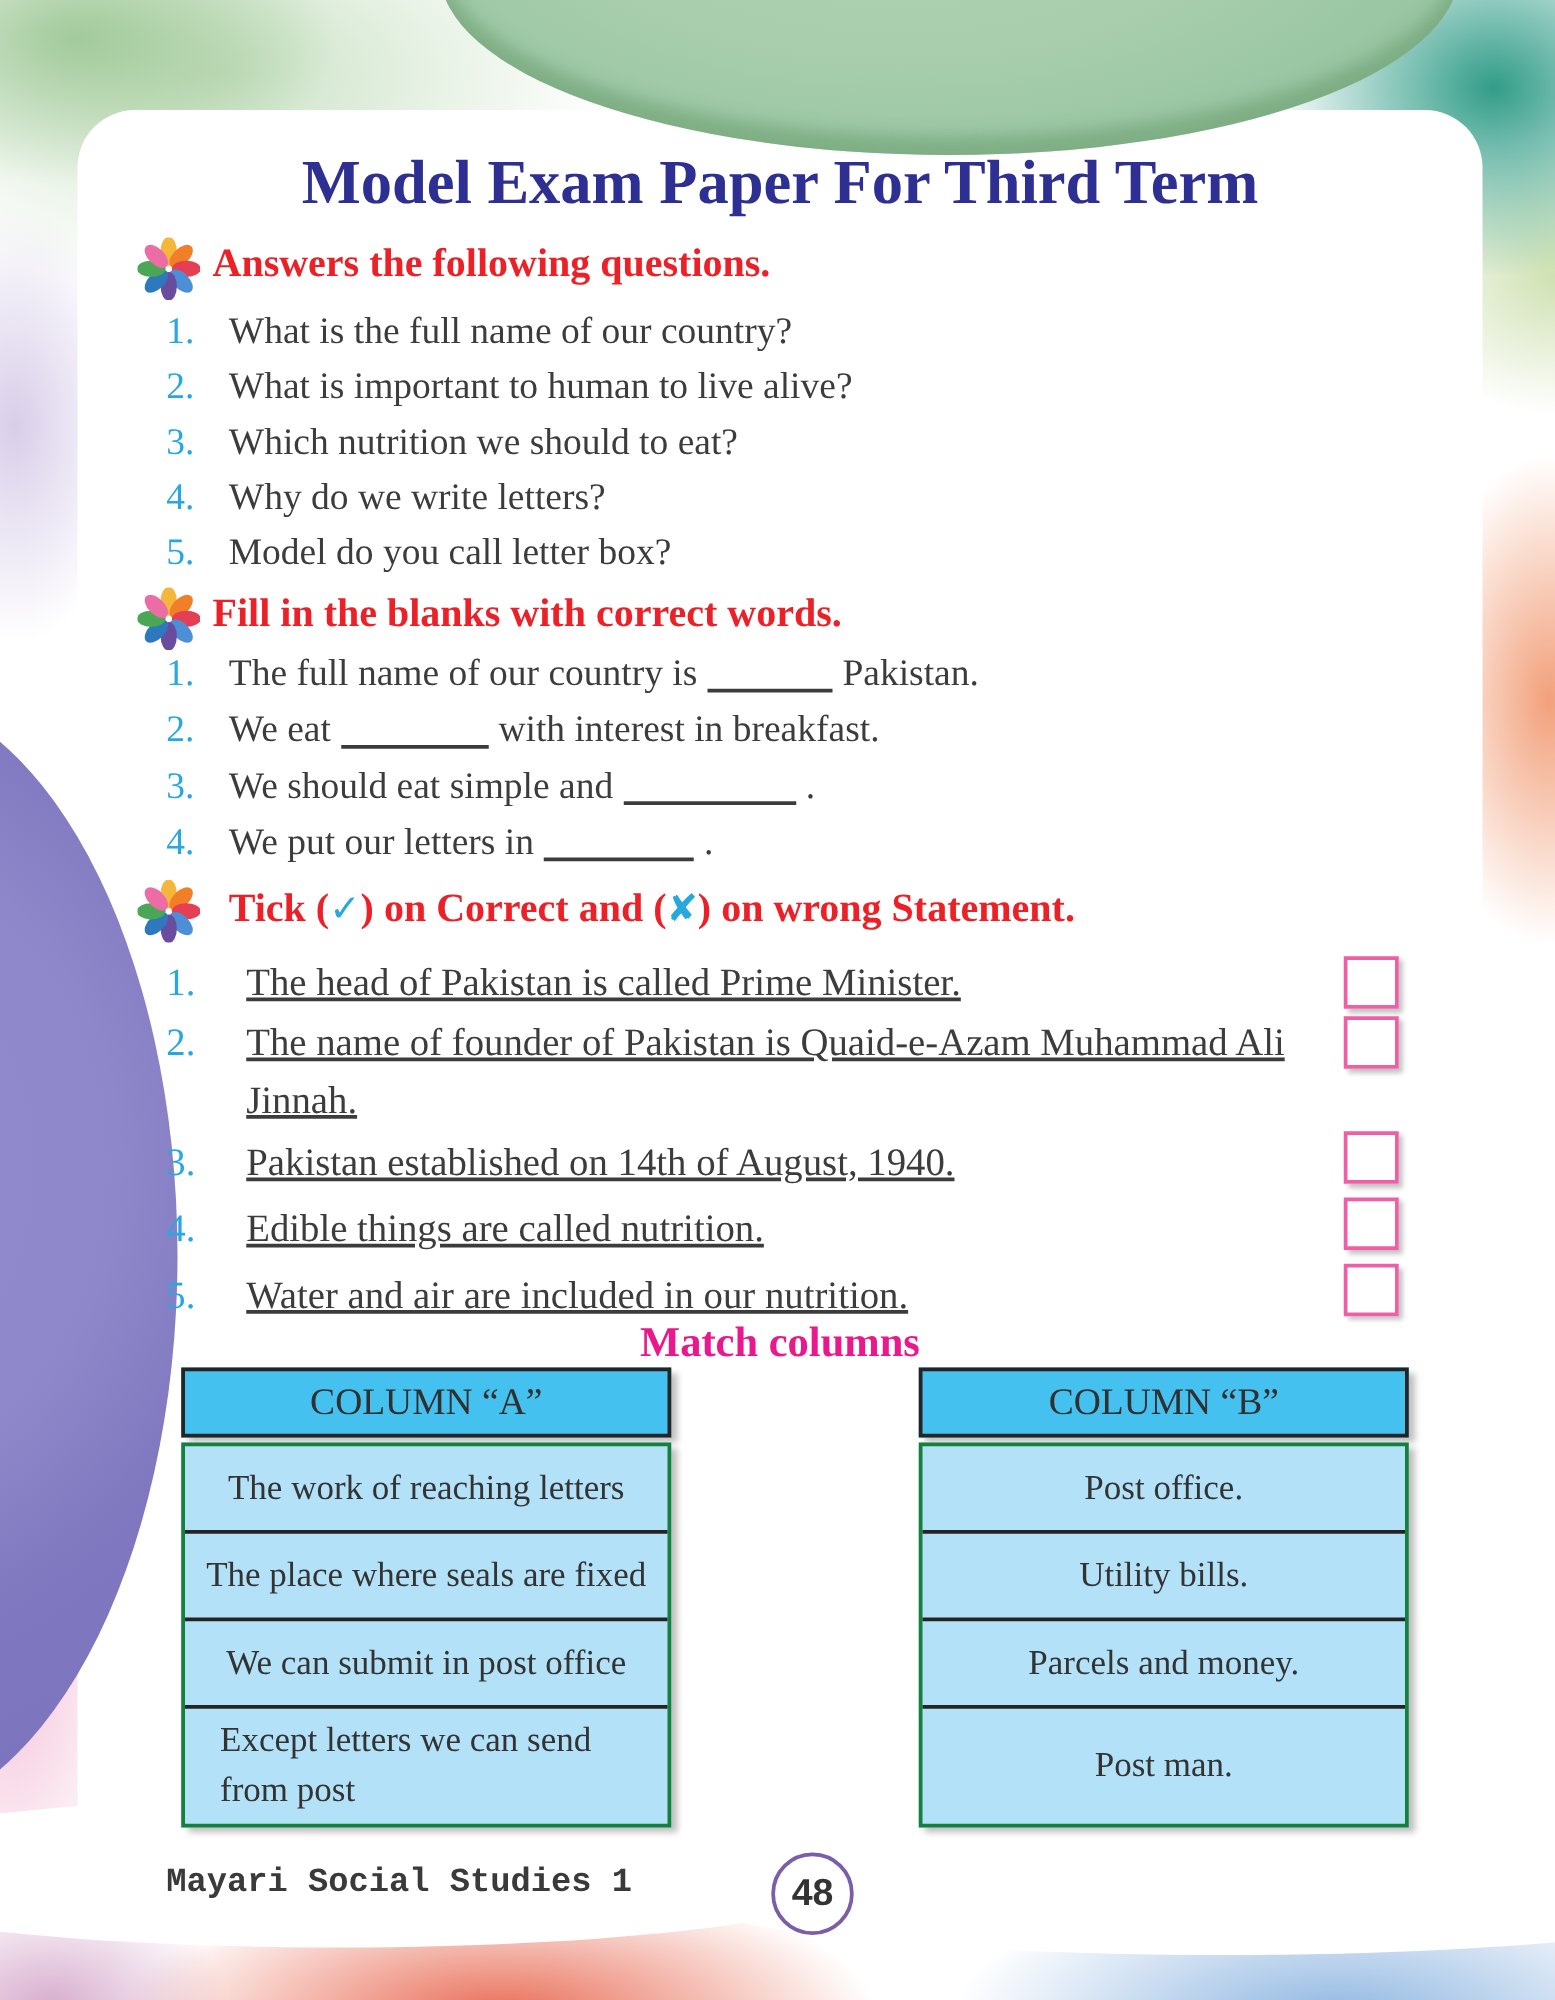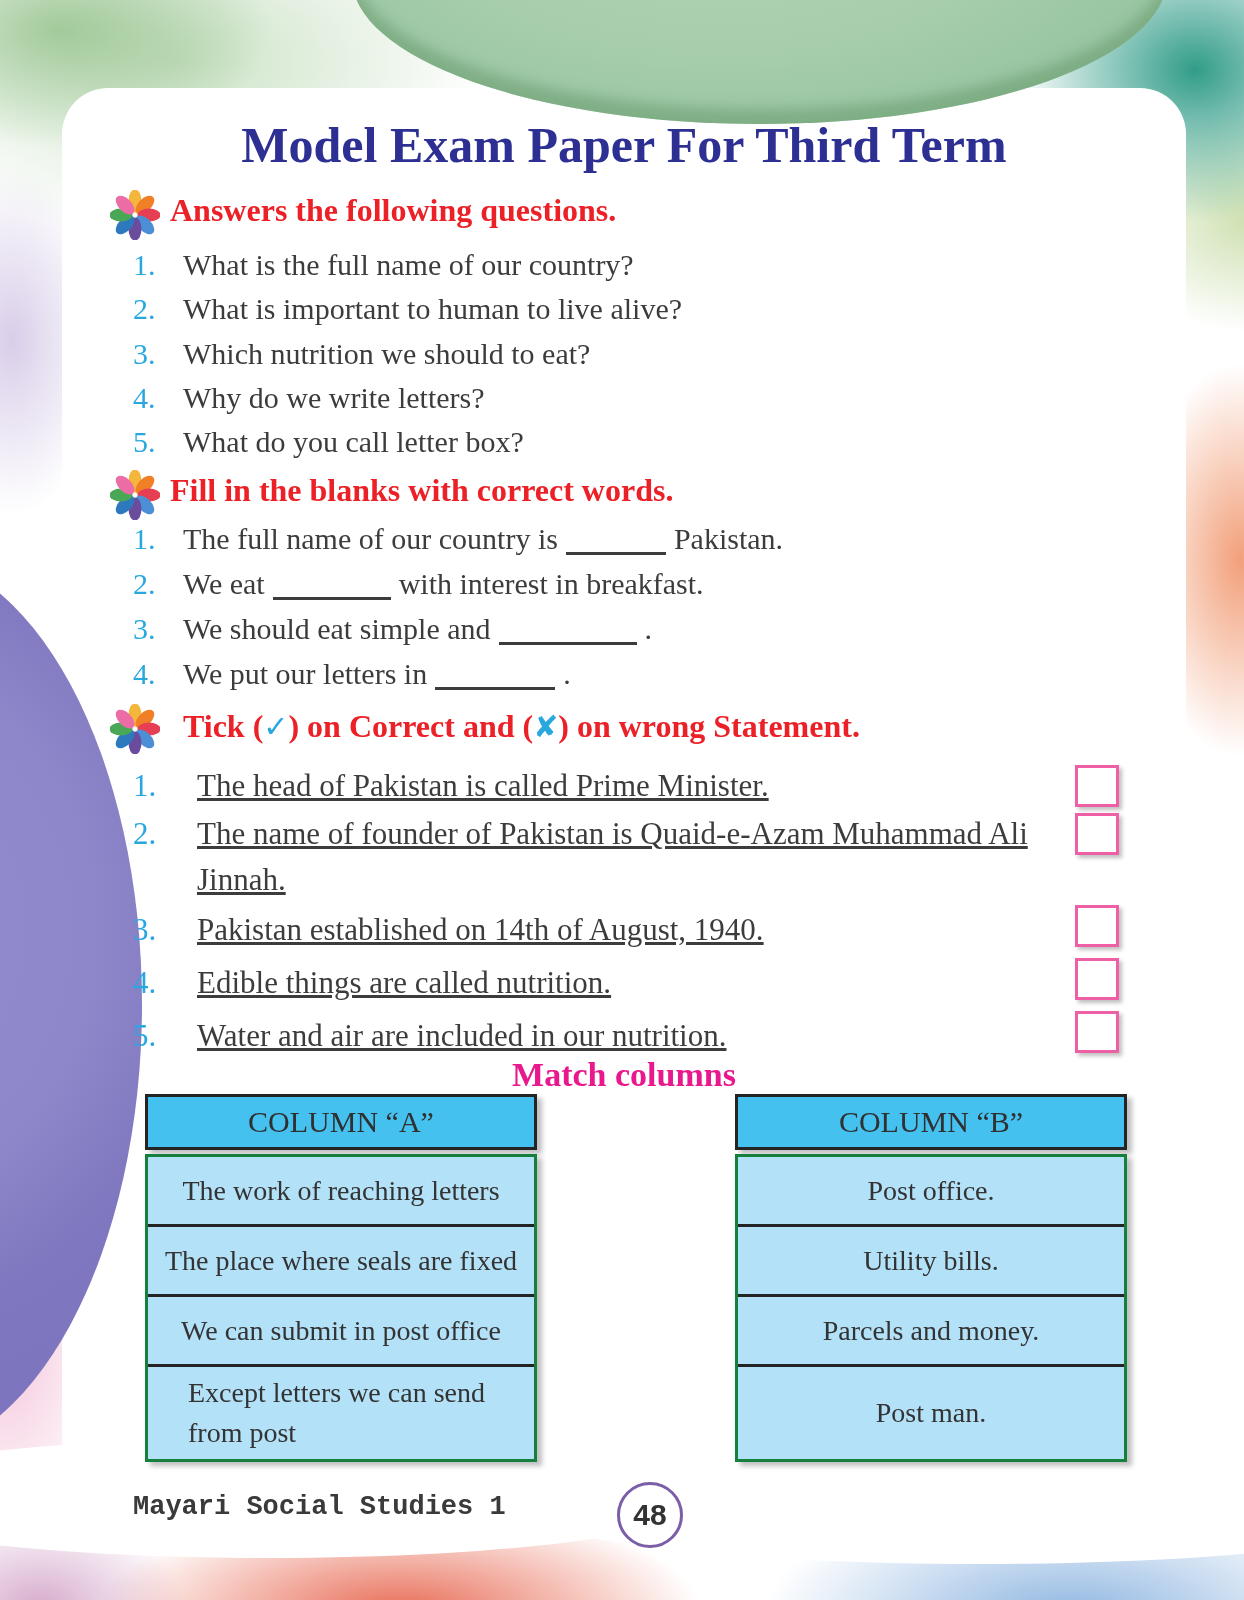--- a/index.html
+++ b/index.html
@@ -68,21 +68,21 @@
   .mtable { position:absolute; top:1094px; width:392px; }
   .mtable .thead { height:56px; background:#45c1f0; border:3px solid #242424;
                    display:flex; align-items:center; justify-content:center;
                    font-size:30px; color:#303030; box-shadow:5px 4px 5px rgba(0,0,0,0.25); }
   .mtable .tbody { margin-top:4px; border:3px solid #15803d; background:#b3e1f8;
                    box-shadow:5px 4px 5px rgba(0,0,0,0.25); }
   .mrow { height:70px; display:flex; align-items:center; justify-content:center;
           border-bottom:3px solid #242424; font-size:28px; color:#333333;
           text-align:center; padding:0 4px; }
   .mrow:last-child { border-bottom:none; height:92px; }
-  #tableA .mrow:last-child { justify-content:center; text-align:left;
+  #tableA .mrow:last-child { justify-content:flex-start; text-align:left;
           padding-left:28px; line-height:40px; }
   #tableA .mrow:last-child span { display:inline-block; width:330px; }
 
   
   .book { position:absolute; left:133px; top:1492px; font-family:Liberation Mono, monospace;
           font-weight:bold; font-size:27px; color:#3a3a3a; }
   .page-circle { position:absolute; left:617px; top:1482px; width:66px; height:66px;
           border-radius:50%; background:#fff; border:3px solid #7b5ea7;
           display:flex; align-items:center; justify-content:center;
           font-family:"Liberation Sans", sans-serif; font-weight:bold; font-size:30px; color:#333; }
@@ -118,21 +118,21 @@
   <div class="qrow" style="top:292px;">
     <span class="num">2.</span><span>What is important to human to live alive?</span>
   </div>
   <div class="qrow" style="top:337px;">
     <span class="num">3.</span><span>Which nutrition we should to eat?</span>
   </div>
   <div class="qrow" style="top:381px;">
     <span class="num">4.</span><span>Why do we write letters?</span>
   </div>
   <div class="qrow" style="top:425px;">
-    <span class="num">5.</span><span>What do you call letter box?</span>
+    <span class="num">5.</span><span>Model do you call letter box?</span>
   </div>
 
   <svg class="flower" style="left:110px; top:470px;" viewBox="-25 -25 50 50">
     <ellipse cx="0" cy="-14" rx="6.5" ry="11.5" fill="#F5B63C"></ellipse>
     <ellipse cx="0" cy="-14" rx="6.5" ry="11.5" fill="#F07F28" transform="rotate(45)"></ellipse>
     <ellipse cx="0" cy="-14" rx="6.5" ry="11.5" fill="#E63E53" transform="rotate(90)"></ellipse>
     <ellipse cx="0" cy="-14" rx="6.5" ry="11.5" fill="#4D8FD6" transform="rotate(135)"></ellipse>
     <ellipse cx="0" cy="-14" rx="6.5" ry="11.5" fill="#6A4C9F" transform="rotate(180)"></ellipse>
     <ellipse cx="0" cy="-14" rx="6.5" ry="11.5" fill="#2E79BE" transform="rotate(225)"></ellipse>
     <ellipse cx="0" cy="-14" rx="6.5" ry="11.5" fill="#4AA755" transform="rotate(270)"></ellipse>

